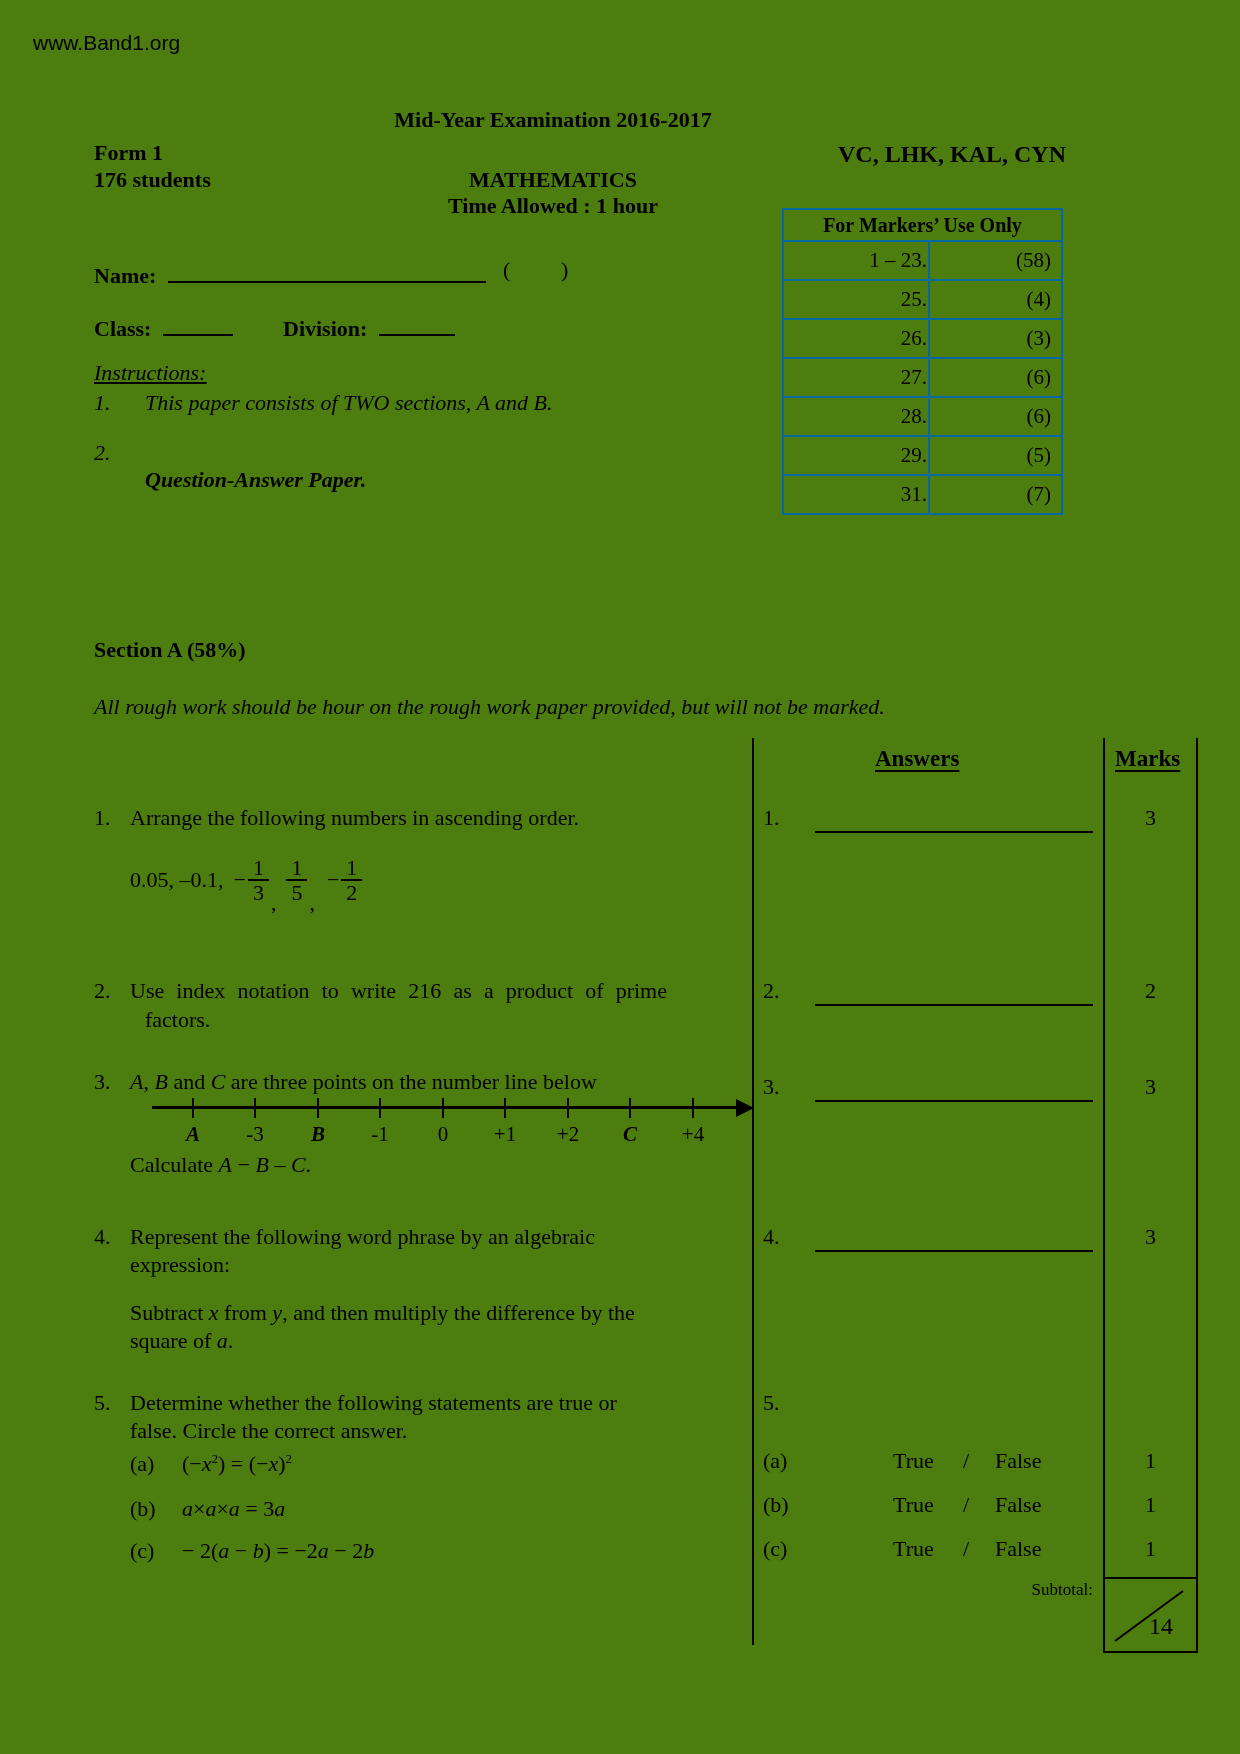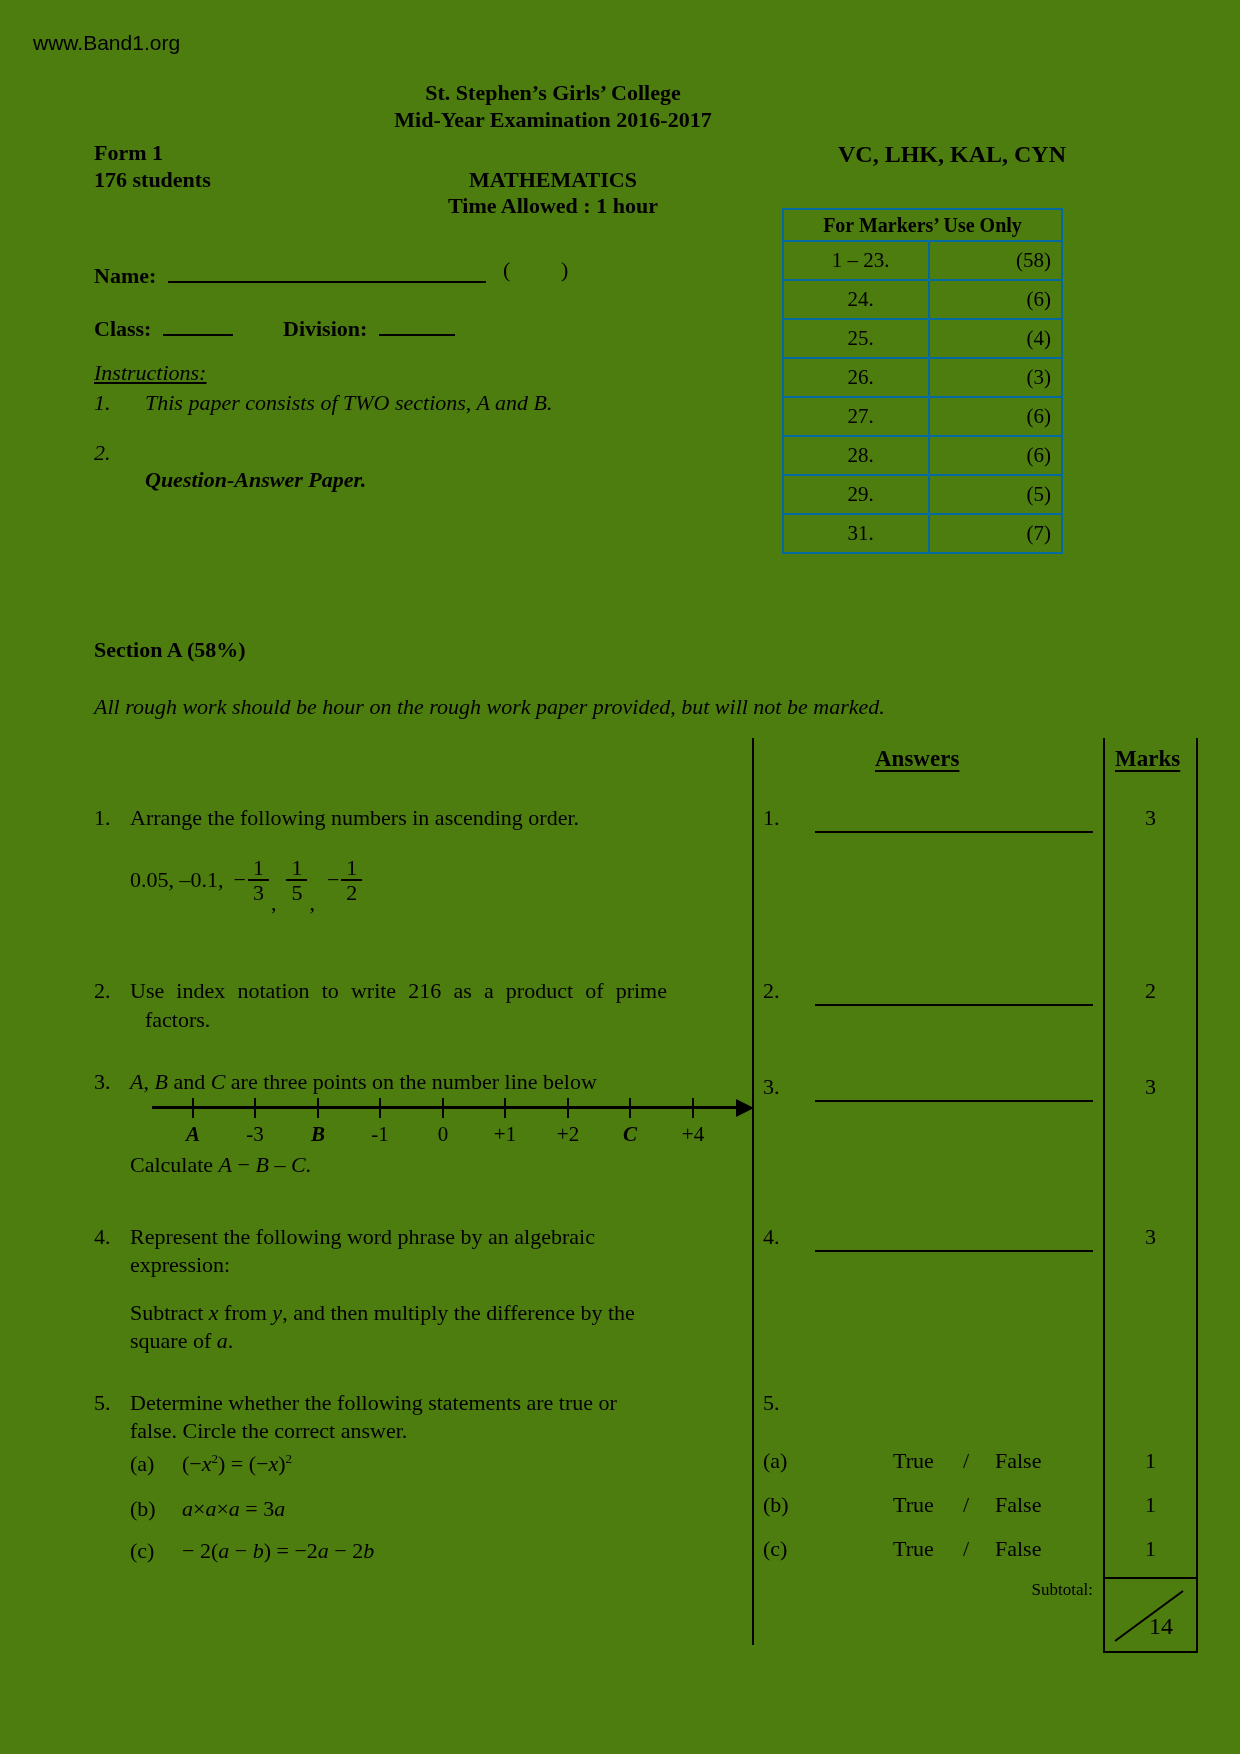--- a/index.html
+++ b/index.html
@@ -13,21 +13,21 @@
   .ctr{text-align:center;}
   .hdr-ul{text-decoration:underline;text-decoration-thickness:2px;text-underline-offset:4px;font-weight:bold;font-size:23px;}
   .blank{display:inline-block;border-bottom:2px solid #000;}
   .vline{position:absolute;width:2px;background:#000;}
   .hline{position:absolute;height:2px;background:#000;}
   
   table.markers{position:absolute;left:782px;top:208px;border-collapse:collapse;}
   table.markers td,table.markers th{border:2px solid #0369a1;font-weight:normal;}
   table.markers th{font-size:20px;font-weight:bold;text-align:center;height:30px;padding:0 6px;}
   table.markers td{font-size:21px;height:35px;}
-  td.mlabel{width:133px;padding-left:10px;text-align:center;}
+  td.mlabel{width:133px;padding-left:10px;text-align:right;}
   td.mmarks{width:120px;padding-right:10px;text-align:right;}
   
   .fracrow{position:absolute;display:flex;align-items:center;}
   .frac{display:inline-block;text-align:center;vertical-align:middle;}
   .frac .fn{display:block;line-height:1.05;padding:0 5px;}
   .frac .fd{display:block;line-height:1.05;padding:0 5px;border-top:2px solid #000;}
   .fsign{margin:0 2px 0 10px;}
   .fcomma{align-self:flex-end;margin:0 2px;}
   sup.e{font-size:13px;vertical-align:super;line-height:0;}
   
@@ -38,40 +38,35 @@
   .subbox{position:absolute;left:1103px;top:1577px;width:95px;height:76px;border:2px solid #000;box-sizing:border-box;}
   .marknum{position:absolute;left:1103px;width:95px;text-align:center;}
 </style>
 </head>
 <body>
 
 <div class="page">
 
   <div class="abs sans" style="left:33px;top:30px;font-size:21px;">www.Band1.org</div>
 
-  <div class="abs b ctr" style="left:253px;top:80px;width:600px;">St. Stephen’s Girls’ College</div>
   <div class="abs b ctr" style="left:253px;top:107px;width:600px;">Mid-Year Examination 2016-2017</div>
   <div class="abs b" style="left:94px;top:140px;">Form 1</div>
   <div class="abs b" style="left:838px;top:140px;font-size:24px;">VC, LHK, KAL, CYN</div>
   <div class="abs b" style="left:94px;top:167px;">176 students</div>
   <div class="abs b ctr" style="left:253px;top:167px;width:600px;">MATHEMATICS</div>
   <div class="abs b ctr" style="left:253px;top:193px;width:600px;">Time Allowed : 1 hour</div>
 
   <table class="markers">
     <tbody>
         <tr>
           <th colspan="2">For Markers’ Use Only</th>
         </tr>
     <tr>
           <td class="mlabel">1 – 23.</td>
           <td class="mmarks">(58)</td>
-        </tr>
-    <tr>
-          <td class="mlabel">24.</td>
-          <td class="mmarks">(6)</td>
         </tr>
     <tr>
           <td class="mlabel">25.</td>
           <td class="mmarks">(4)</td>
         </tr>
     <tr>
           <td class="mlabel">26.</td>
           <td class="mmarks">(3)</td>
         </tr>
     <tr>

